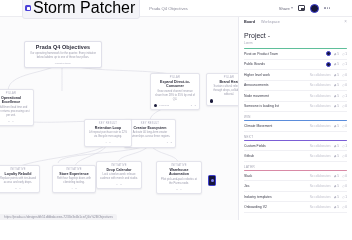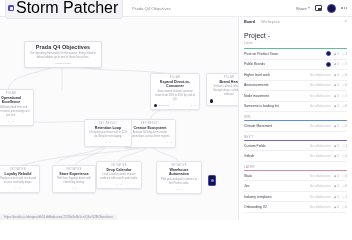--- a/index.html
+++ b/index.html
@@ -8,21 +8,21 @@
     font-family: "Liberation Sans", sans-serif;
     background: #ffffff;
     overflow: hidden;
   }
   .app { position: relative; width: 352px; height: 220px; display: flex; flex-direction: column; }
 
   
   .topbar {
     height: 14px; flex: 0 0 17px;
     display: flex; align-items: center;
-    padding: 0 5px;
+    padding: 0 22px;
     background: #ffffff;
     border-bottom: 1px solid #ececf0;
     position: relative; z-index: 40;
   }
   .brand {
     display: flex; align-items: center; gap: 2px;
     background: #f4f4f8; border: 1px solid #e6e6ee;
     border-radius: 3px; padding: 1px 4px 1px 2px;
   }
   .brand-logo {

